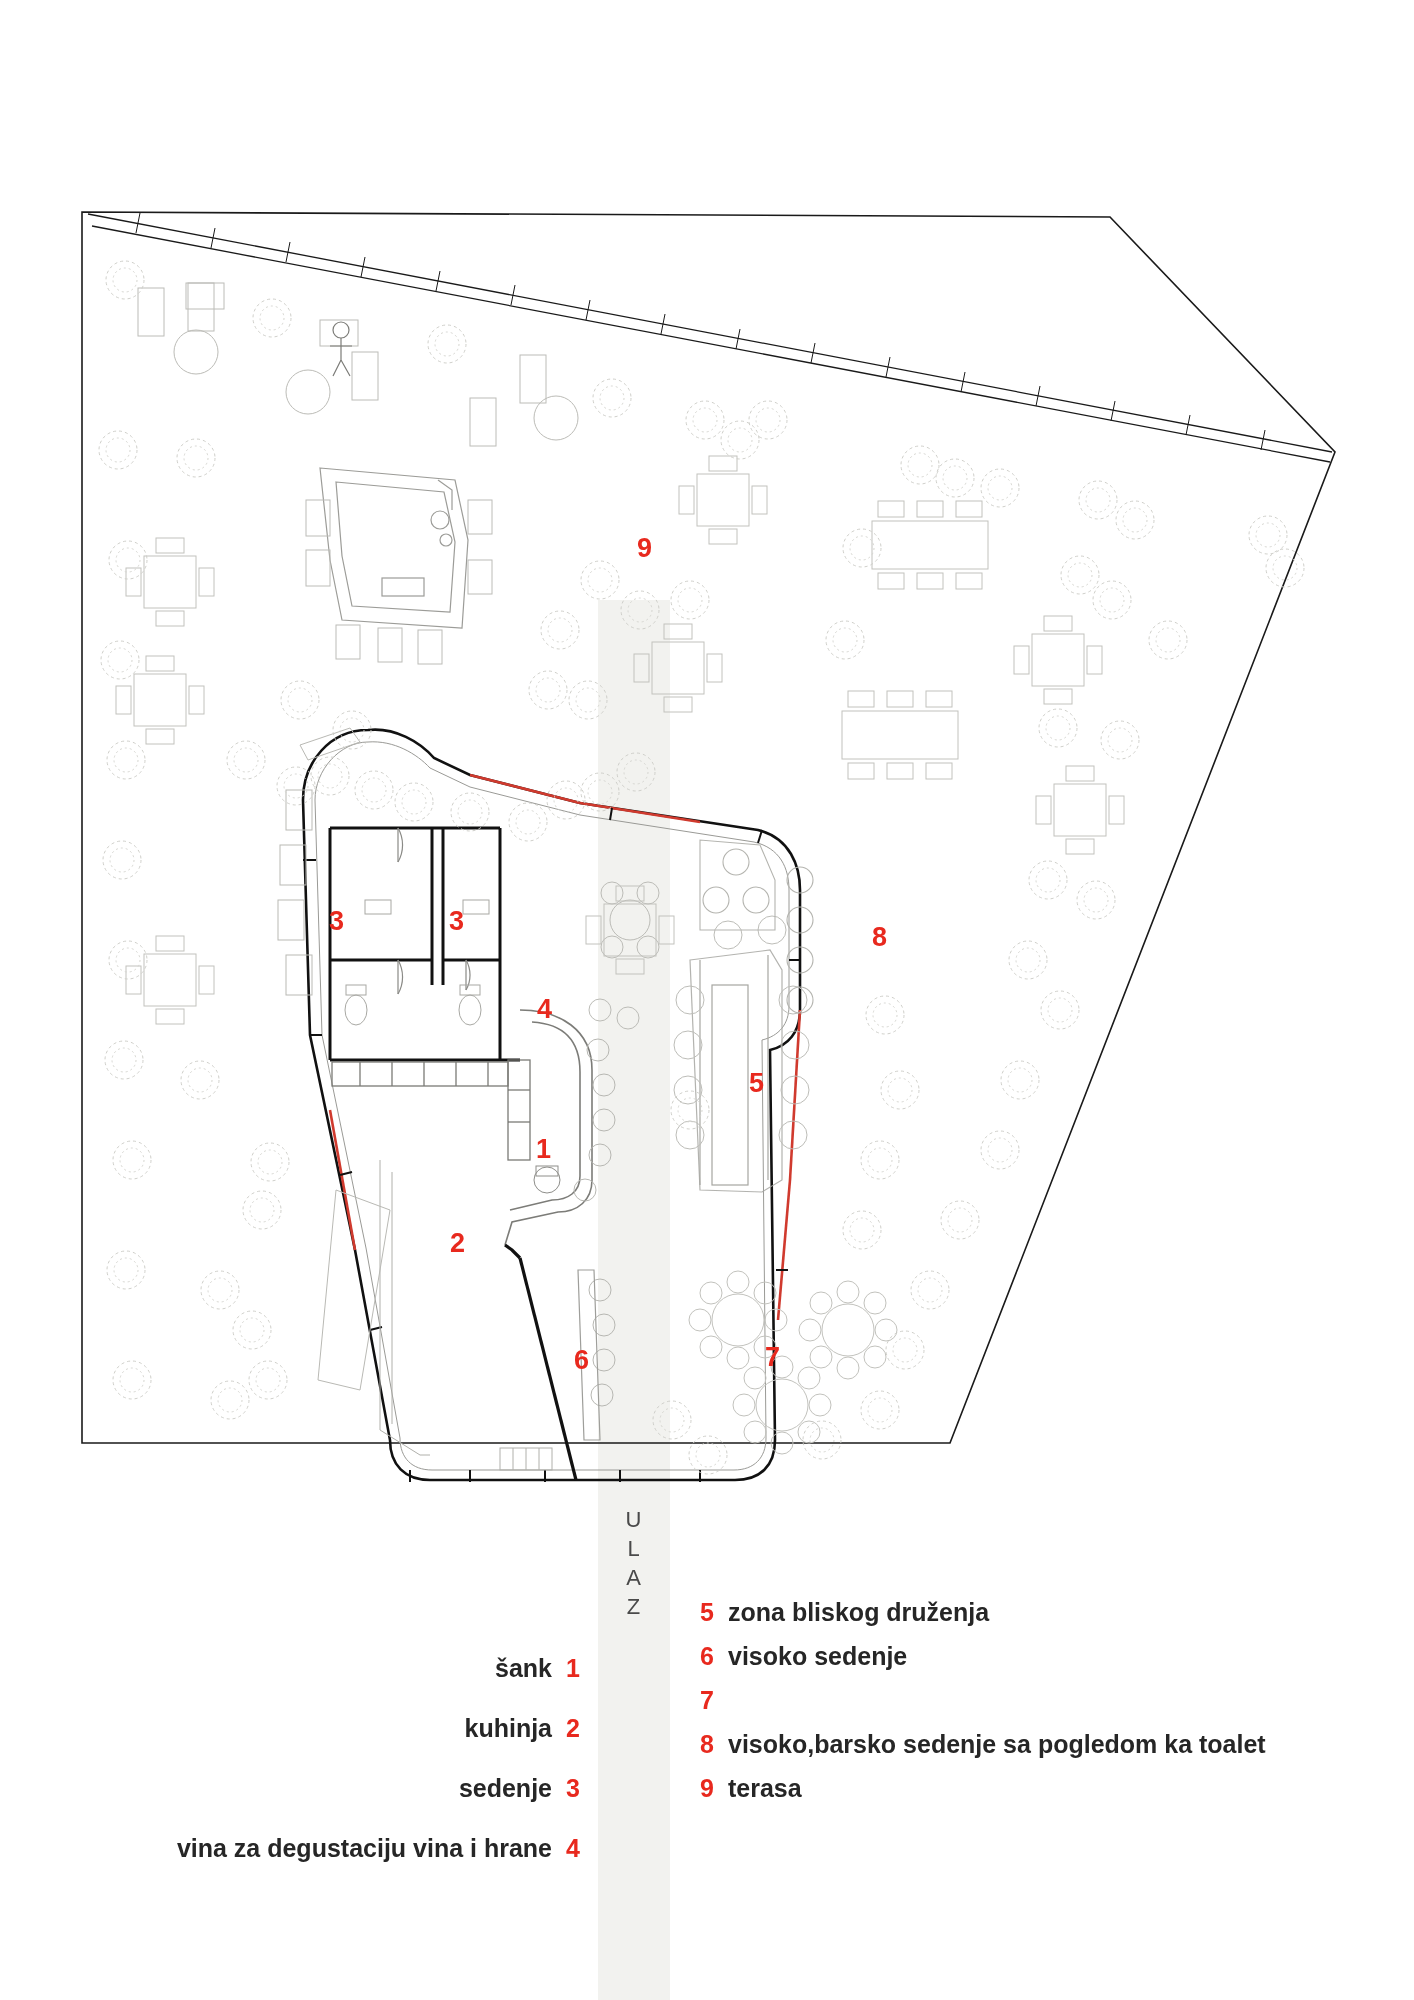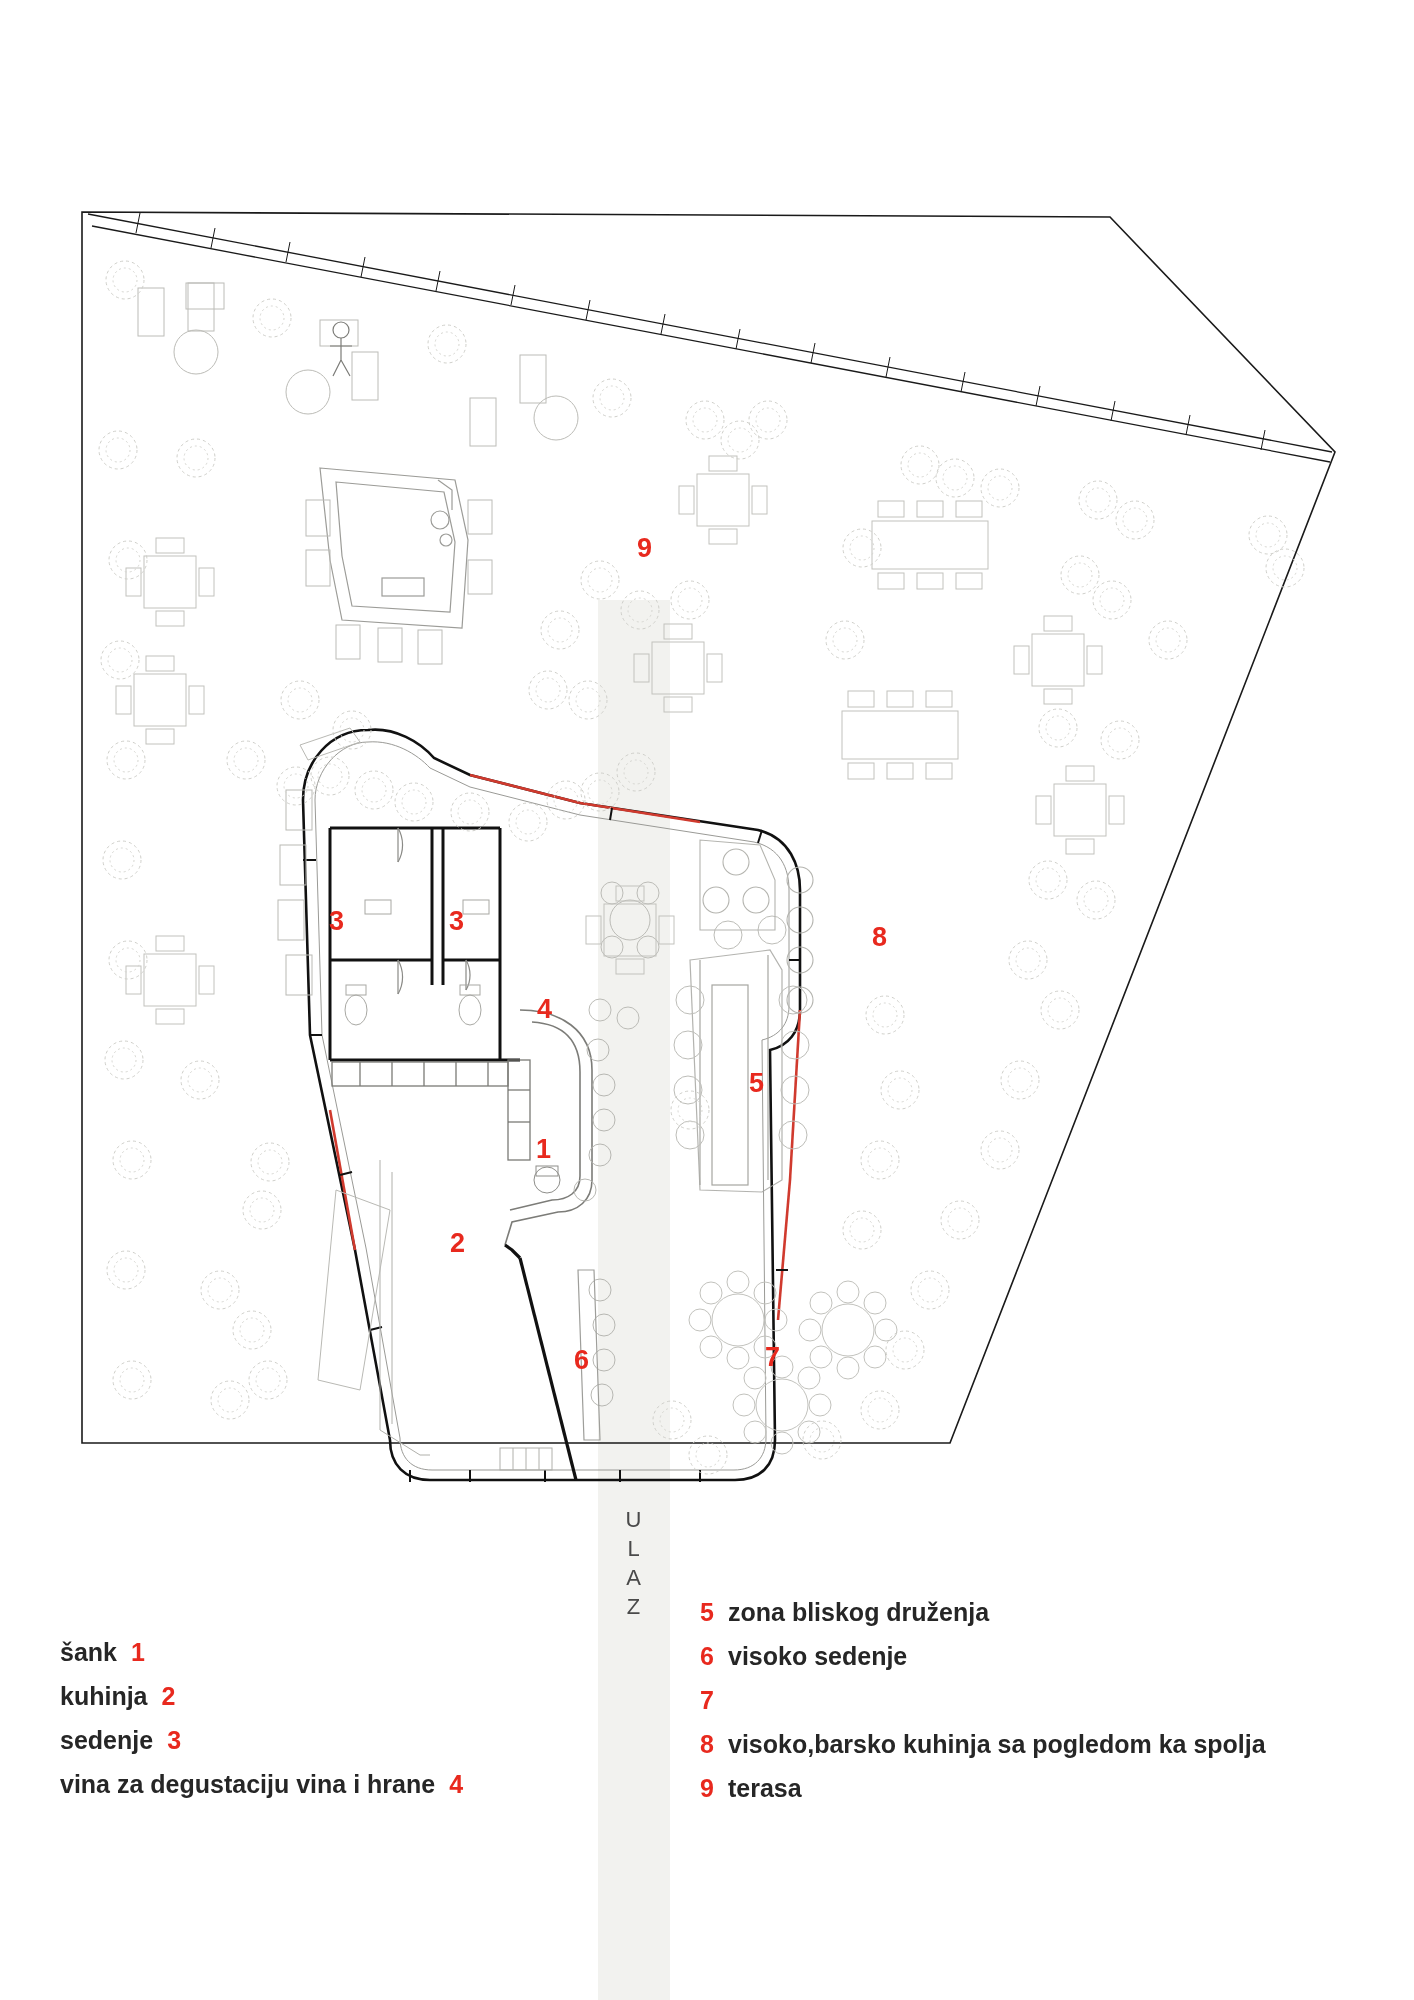--- a/index.html
+++ b/index.html
@@ -73,21 +73,22 @@
     color: #2b2b2b;
     line-height: 44px;
   }
   .legend-row {
     display: flex;
     align-items: baseline;
     gap: 10px;
     white-space: nowrap;
   }
   .legend-left .legend-row {
-    justify-content: flex-start;
+    justify-content: flex-end;
+    margin-top: 16px;
   }
   .legend-num {
     color: #e8291e;
     font-weight: bold;
     font-size: 25px;
     min-width: 18px;
   }
   .legend-text {
     color: #262626;
     font-weight: bold;
@@ -737,21 +738,21 @@
     </div>
     <div class="legend-row">
       <span class="legend-num">6</span>
       <span class="legend-text">visoko sedenje</span>
     </div>
     <div class="legend-row">
       <span class="legend-num">7</span>
     </div>
     <div class="legend-row">
       <span class="legend-num">8</span>
-      <span class="legend-text">visoko,barsko kuhinja sa pogledom ka spolja</span>
+      <span class="legend-text">visoko,barsko sedenje sa pogledom ka toalet</span>
     </div>
     <div class="legend-row">
       <span class="legend-num">9</span>
       <span class="legend-text">terasa</span>
     </div>
   </div>
 
 </div>
 
 </body></html>

